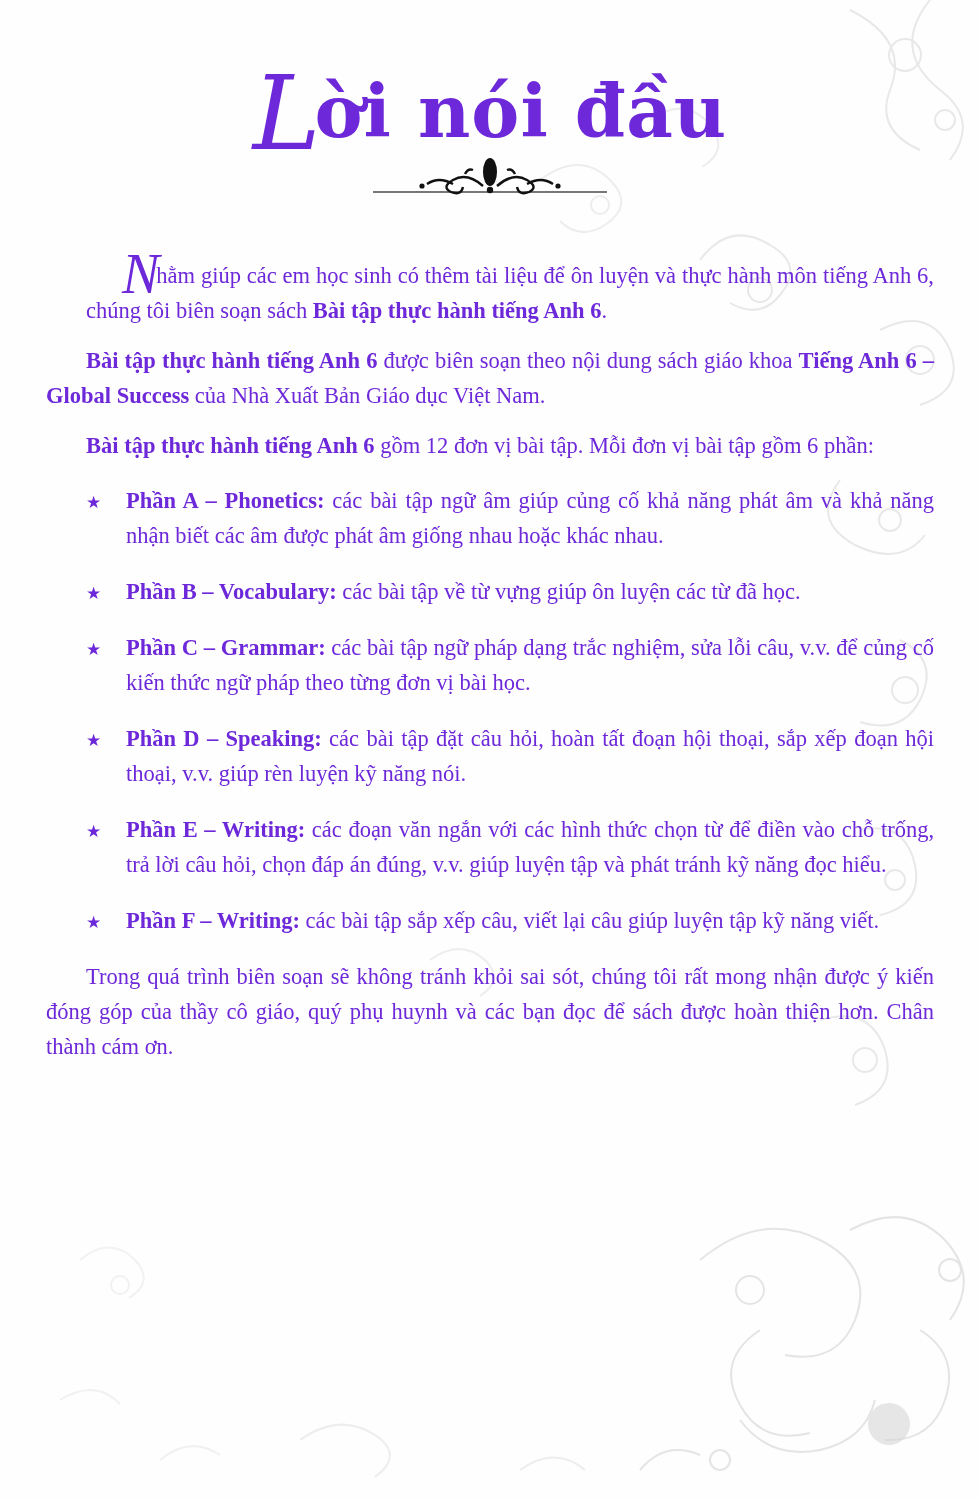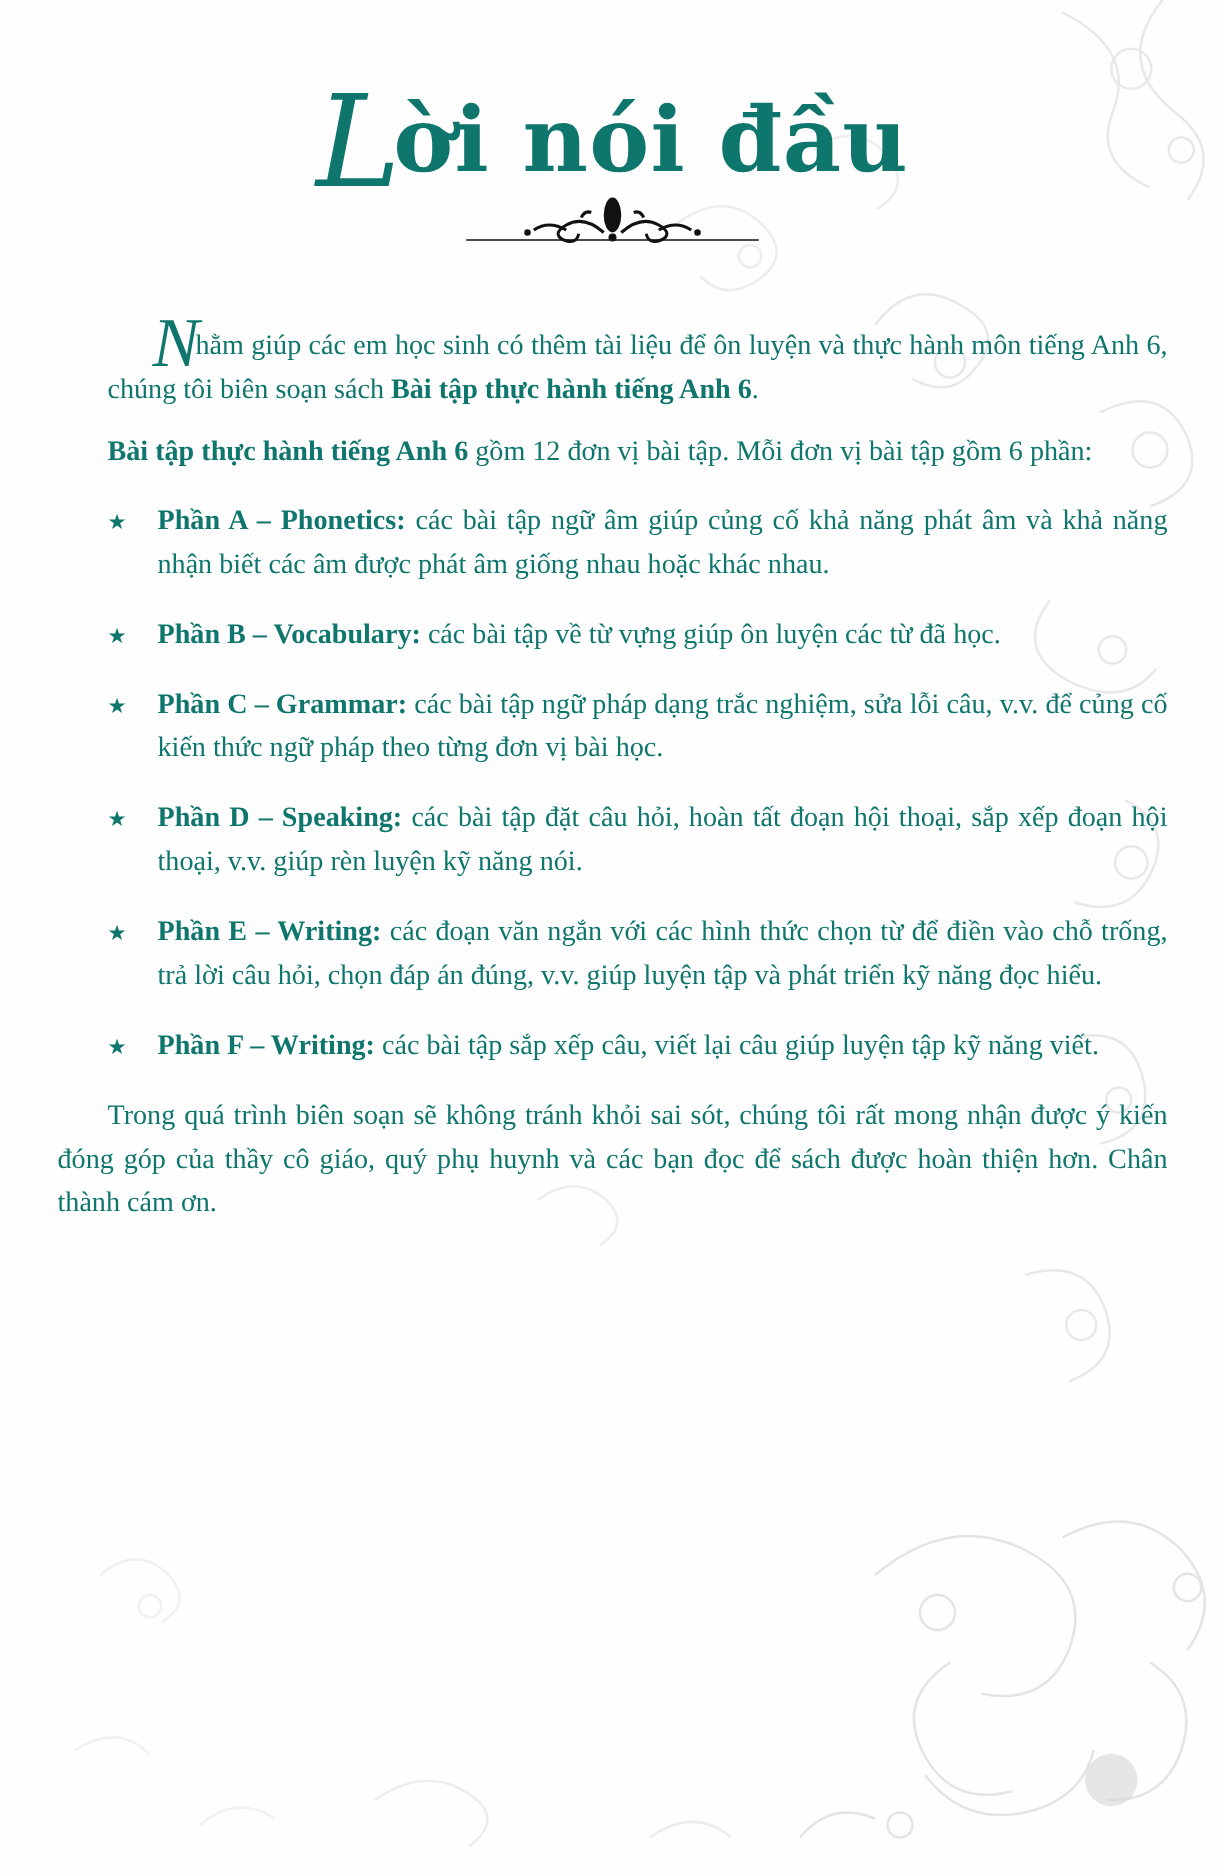--- a/index.html
+++ b/index.html
@@ -2,21 +2,21 @@
 <html><head>
 <meta charset="utf-8">
 <style>
   html,body{margin:0;padding:0;background:#ffffff;}
   .page{
     position:relative;
     width:978px;height:1500px;
     background:#fefefe;
     overflow:hidden;
     font-family:"Liberation Serif", serif;
-    color:#0f766e;
+    color:#6d28d9;
   }
   .watermark{position:absolute;inset:0;pointer-events:none;}
   .content{
     position:absolute;left:46px;right:44px;top:0;
     font-size:22.5px;line-height:35px;
   }
   h1.title{
     text-align:center;
     font-family:"DejaVu Serif", serif;
     font-weight:600;
@@ -123,29 +123,30 @@
       <circle cx="57" cy="32" r="2.6" fill="#111"></circle>
       <path d="M100,20 q3,-6 8,-4" stroke="#111" stroke-width="2.4"></path>
       <path d="M132,32 q16,-14 30,-6 q12,7 2,12 q-10,4 -12,-5" stroke="#111" stroke-width="2.4"></path>
       <path d="M162,30 q14,-8 26,0" stroke="#111" stroke-width="2.4"></path>
       <circle cx="193" cy="32" r="2.6" fill="#111"></circle>
       <path d="M150,20 q-3,-6 -8,-4" stroke="#111" stroke-width="2.4"></path>
     </svg>
 
     <p class="first"><span class="dropcap">N</span><span>hằm giúp các em học sinh có thêm tài liệu để ôn luyện và thực hành môn tiếng Anh 6, chúng tôi biên soạn sách </span><b>Bài tập thực hành tiếng Anh 6</b><span>.</span></p>
 
+    <p><b>Bài tập thực hành tiếng Anh 6</b><span> được biên soạn theo nội dung sách giáo khoa </span><b>Tiếng Anh 6 – Global Success</b><span> của Nhà Xuất Bản Giáo dục Việt Nam.</span></p>
 
     <p><b>Bài tập thực hành tiếng Anh 6</b><span> gồm 12 đơn vị bài tập. Mỗi đơn vị bài tập gồm 6 phần:</span></p>
 
     <ul class="parts">
       <li><span class="star">★</span><b>Phần A – Phonetics:</b><span> các bài tập ngữ âm giúp củng cố khả năng phát âm và khả năng nhận biết các âm được phát âm giống nhau hoặc khác nhau.</span></li>
       <li><span class="star">★</span><b>Phần B – Vocabulary:</b><span> các bài tập về từ vựng giúp ôn luyện các từ đã học.</span></li>
       <li><span class="star">★</span><b>Phần C – Grammar:</b><span> các bài tập ngữ pháp dạng trắc nghiệm, sửa lỗi câu, v.v. để củng cố kiến thức ngữ pháp theo từng đơn vị bài học.</span></li>
       <li><span class="star">★</span><b>Phần D – Speaking:</b><span> các bài tập đặt câu hỏi, hoàn tất đoạn hội thoại, sắp xếp đoạn hội thoại, v.v. giúp rèn luyện kỹ năng nói.</span></li>
-      <li><span class="star">★</span><b>Phần E – Writing:</b><span> các đoạn văn ngắn với các hình thức chọn từ để điền vào chỗ trống, trả lời câu hỏi, chọn đáp án đúng, v.v. giúp luyện tập và phát triển kỹ năng đọc hiểu.</span></li>
+      <li><span class="star">★</span><b>Phần E – Writing:</b><span> các đoạn văn ngắn với các hình thức chọn từ để điền vào chỗ trống, trả lời câu hỏi, chọn đáp án đúng, v.v. giúp luyện tập và phát tránh kỹ năng đọc hiểu.</span></li>
       <li><span class="star">★</span><b>Phần F – Writing:</b><span> các bài tập sắp xếp câu, viết lại câu giúp luyện tập kỹ năng viết.</span></li>
     </ul>
 
 
     <p>Trong quá trình biên soạn sẽ không tránh khỏi sai sót, chúng tôi rất mong nhận được ý kiến đóng góp của thầy cô giáo, quý phụ huynh và các bạn đọc để sách được hoàn thiện hơn. Chân thành cám ơn.</p>
 
 
 
   </div>
 </div>

